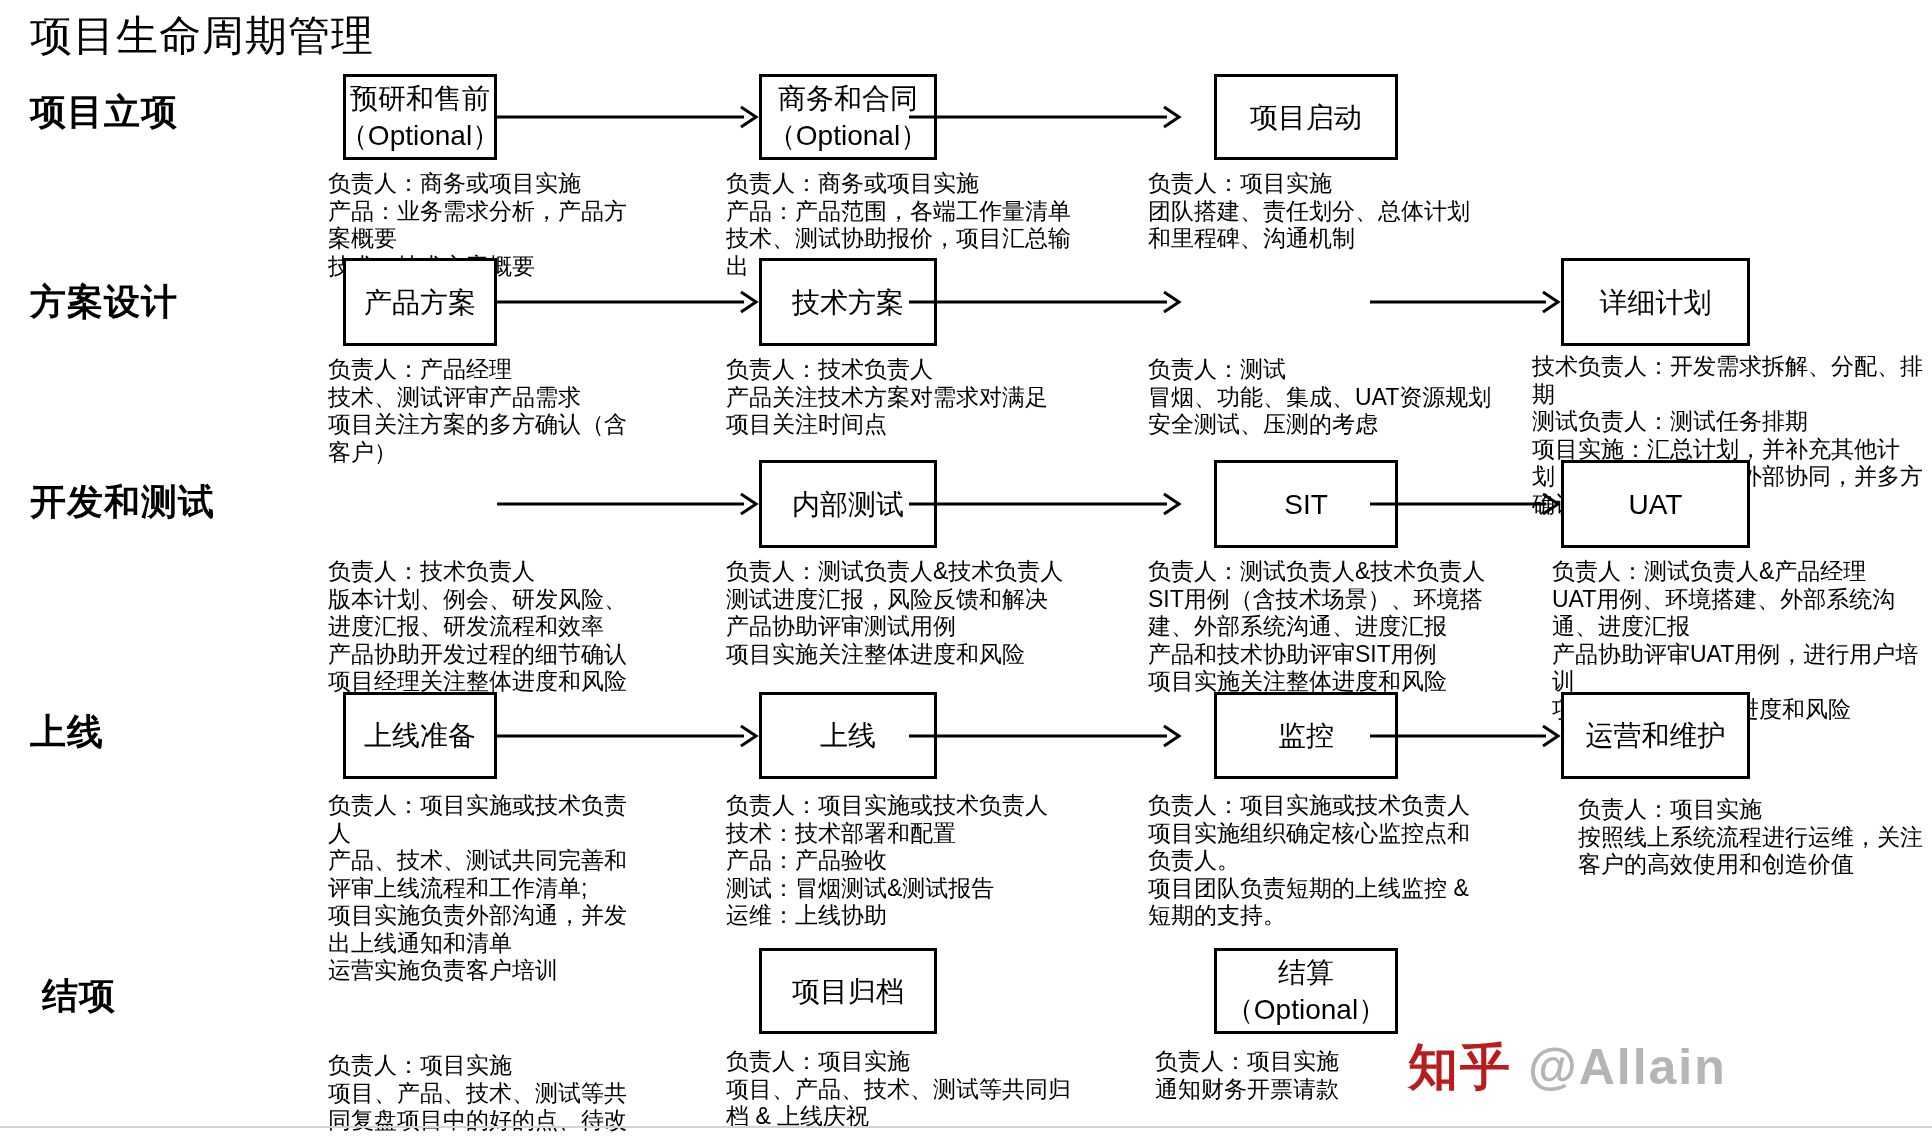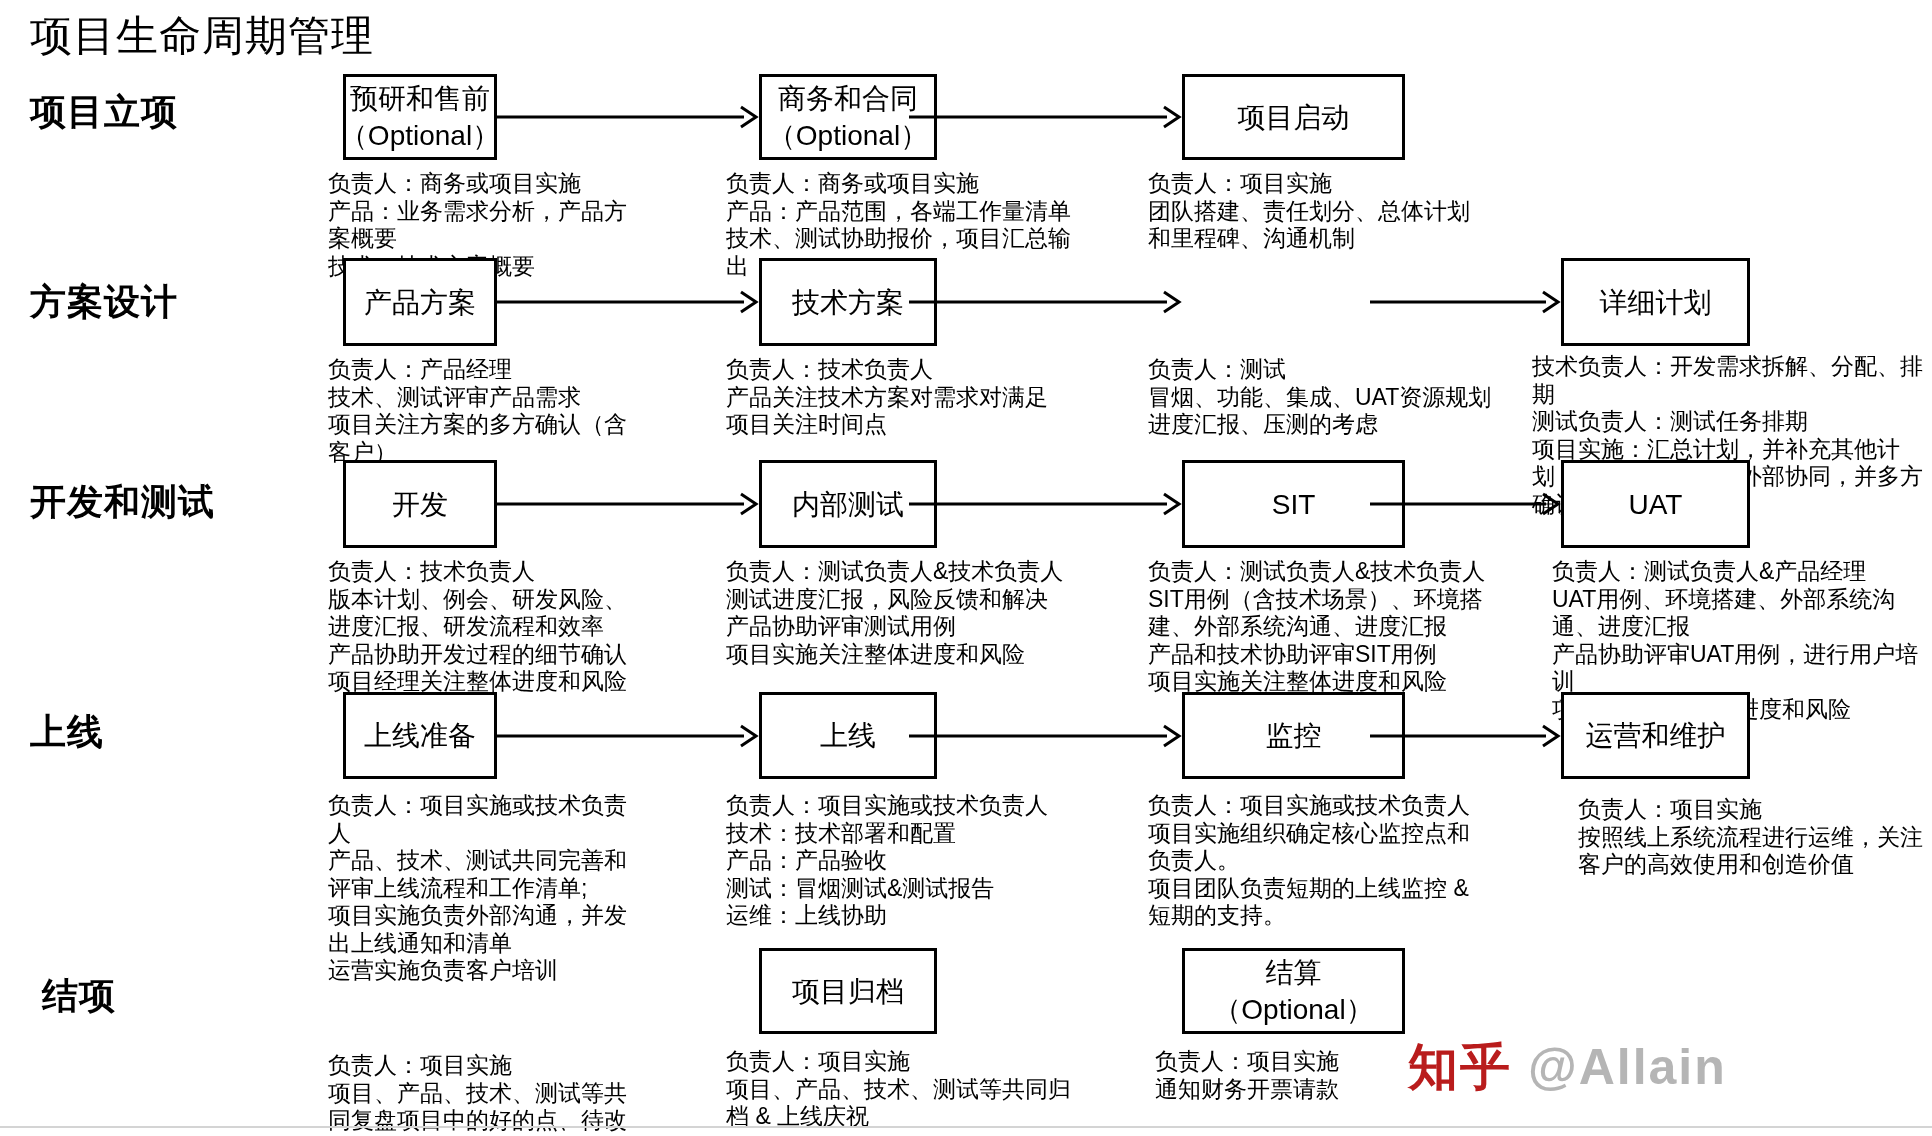--- a/index.html
+++ b/index.html
@@ -11,21 +11,21 @@
   .page-title{position:absolute;left:30px;top:8px;font-size:42px;font-weight:400;letter-spacing:1px;}
   .phase-label{position:absolute;left:30px;font-size:36px;font-weight:700;letter-spacing:1px;}
   .pl-r1{top:88px}.pl-r2{top:278px}.pl-r3{top:478px}.pl-r4{top:708px}.pl-r5{top:972px;left:42px}
   .box{
     position:absolute;border:3px solid #000;background:#fff;box-sizing:border-box;
     display:flex;align-items:center;justify-content:center;text-align:center;
   }
   .box-title{font-size:28px;line-height:37px;white-space:pre-line;}
   .c1{left:343px;width:154px}
   .c2{left:759px;width:178px}
-  .c3{left:1182px;width:223px}
+  .c3{left:1214px;width:184px}
   .c4{left:1561px;width:189px}
   .r1{top:74px;height:86px}
   .r2{top:258px;height:88px}
   .r3{top:460px;height:88px}
   .r4{top:692px;height:87px}
   .r5{top:948px;height:86px}
   .notes{
     position:absolute;font-size:23px;line-height:27.5px;white-space:pre-line;
     letter-spacing:0px;
   }
@@ -88,41 +88,38 @@
     <span class="box-title">详细计划</span>
   </div>
   <div class="notes" style="left:328px;top:356px;width:320px">负责人：产品经理
 技术、测试评审产品需求
 项目关注方案的多方确认（含客户）</div>
   <div class="notes" style="left:726px;top:356px;width:350px">负责人：技术负责人
 产品关注技术方案对需求对满足
 项目关注时间点</div>
   <div class="notes" style="left:1148px;top:356px;width:345px">负责人：测试
 冒烟、功能、集成、UAT资源规划
-进度汇报、压测的考虑</div>
+安全测试、压测的考虑</div>
   <div class="notes" style="left:1532px;top:353px;width:400px">技术负责人：开发需求拆解、分配、排期
 测试负责人：测试任务排期
 项目实施：汇总计划，并补充其他计划，比如外部系统，外部协同，并多方确认</div>
 
   <svg class="arrow" style="left:497px;top:287px" width="262" height="30">
     <line x1="0" y1="15" x2="247" y2="15"></line>
       <path d="M244,5 L259,15 L244,25"></path>
   </svg>
   <svg class="arrow" style="left:909px;top:287px" width="273" height="30">
     <line x1="0" y1="15" x2="258" y2="15"></line>
       <path d="M255,5 L270,15 L255,25"></path>
   </svg>
   <svg class="arrow" style="left:1370px;top:287px" width="191" height="30">
     <line x1="0" y1="15" x2="176" y2="15"></line>
       <path d="M173,5 L188,15 L173,25"></path>
   </svg>
 
-  <div class="box r3 c1">
-    <span class="box-title">开发</span>
-  </div>
   <div class="box r3 c2">
     <span class="box-title">内部测试</span>
   </div>
   <div class="box r3 c3">
     <span class="box-title">SIT</span>
   </div>
   <div class="box r3 c4">
     <span class="box-title">UAT</span>
   </div>
   <div class="notes" style="left:328px;top:558px;width:315px">负责人：技术负责人

